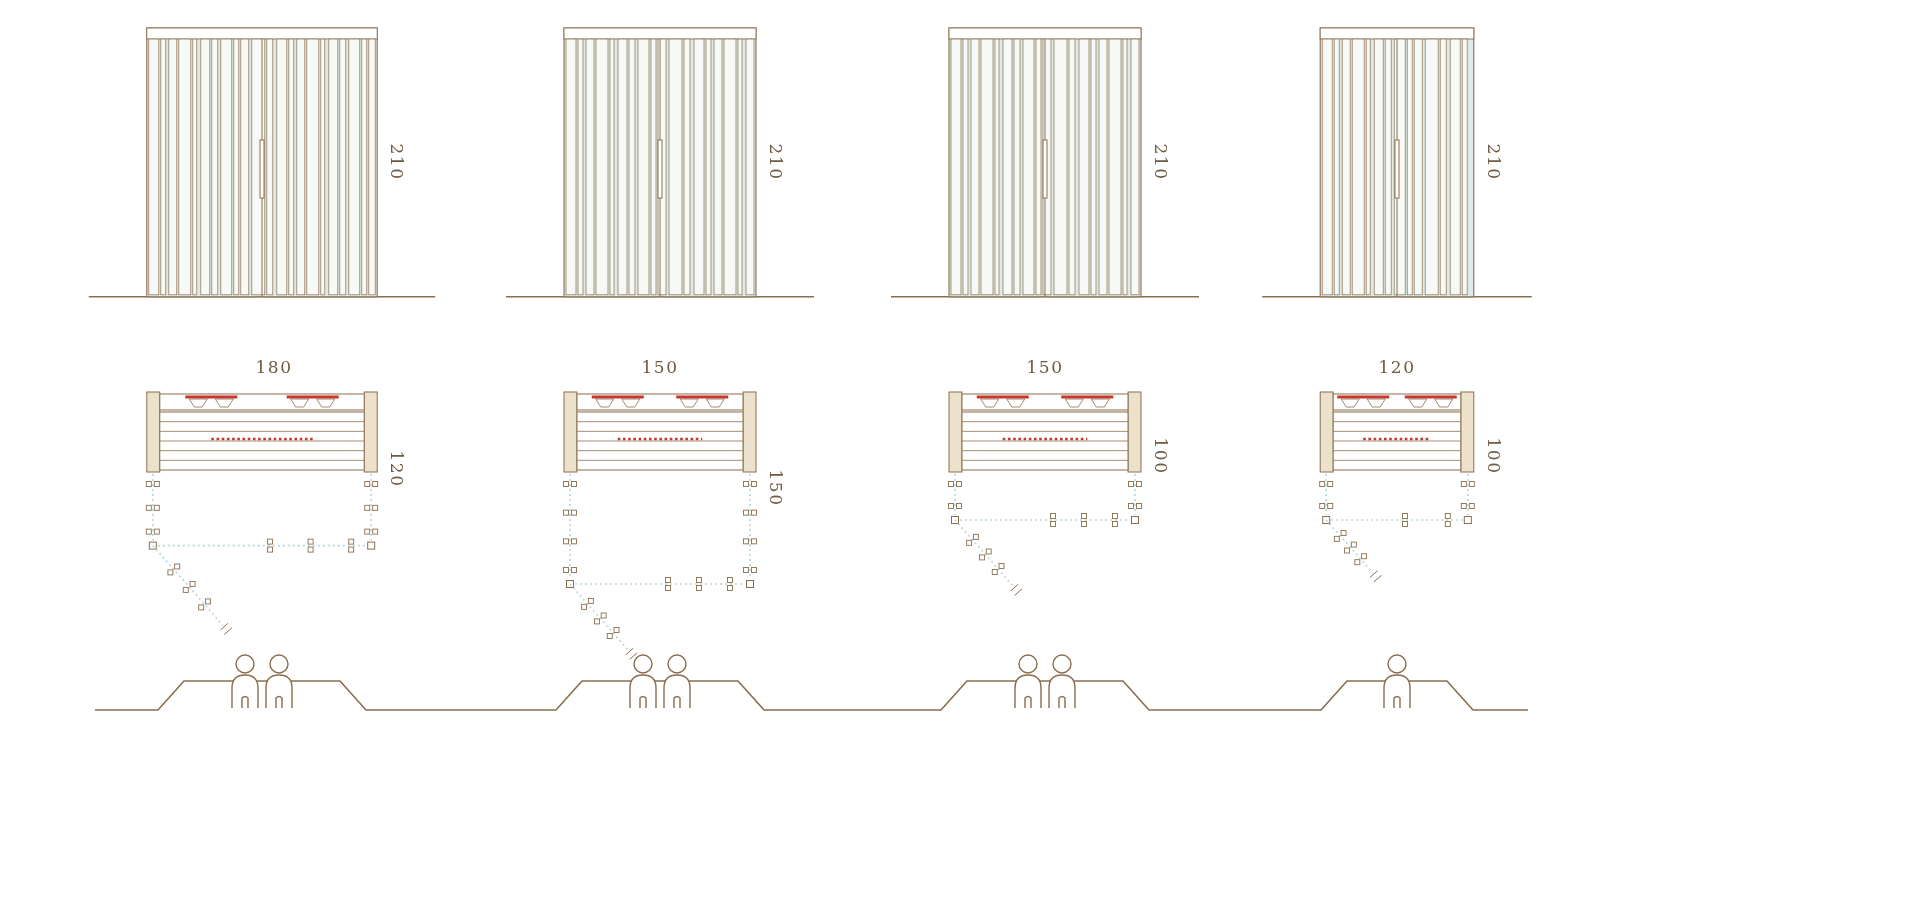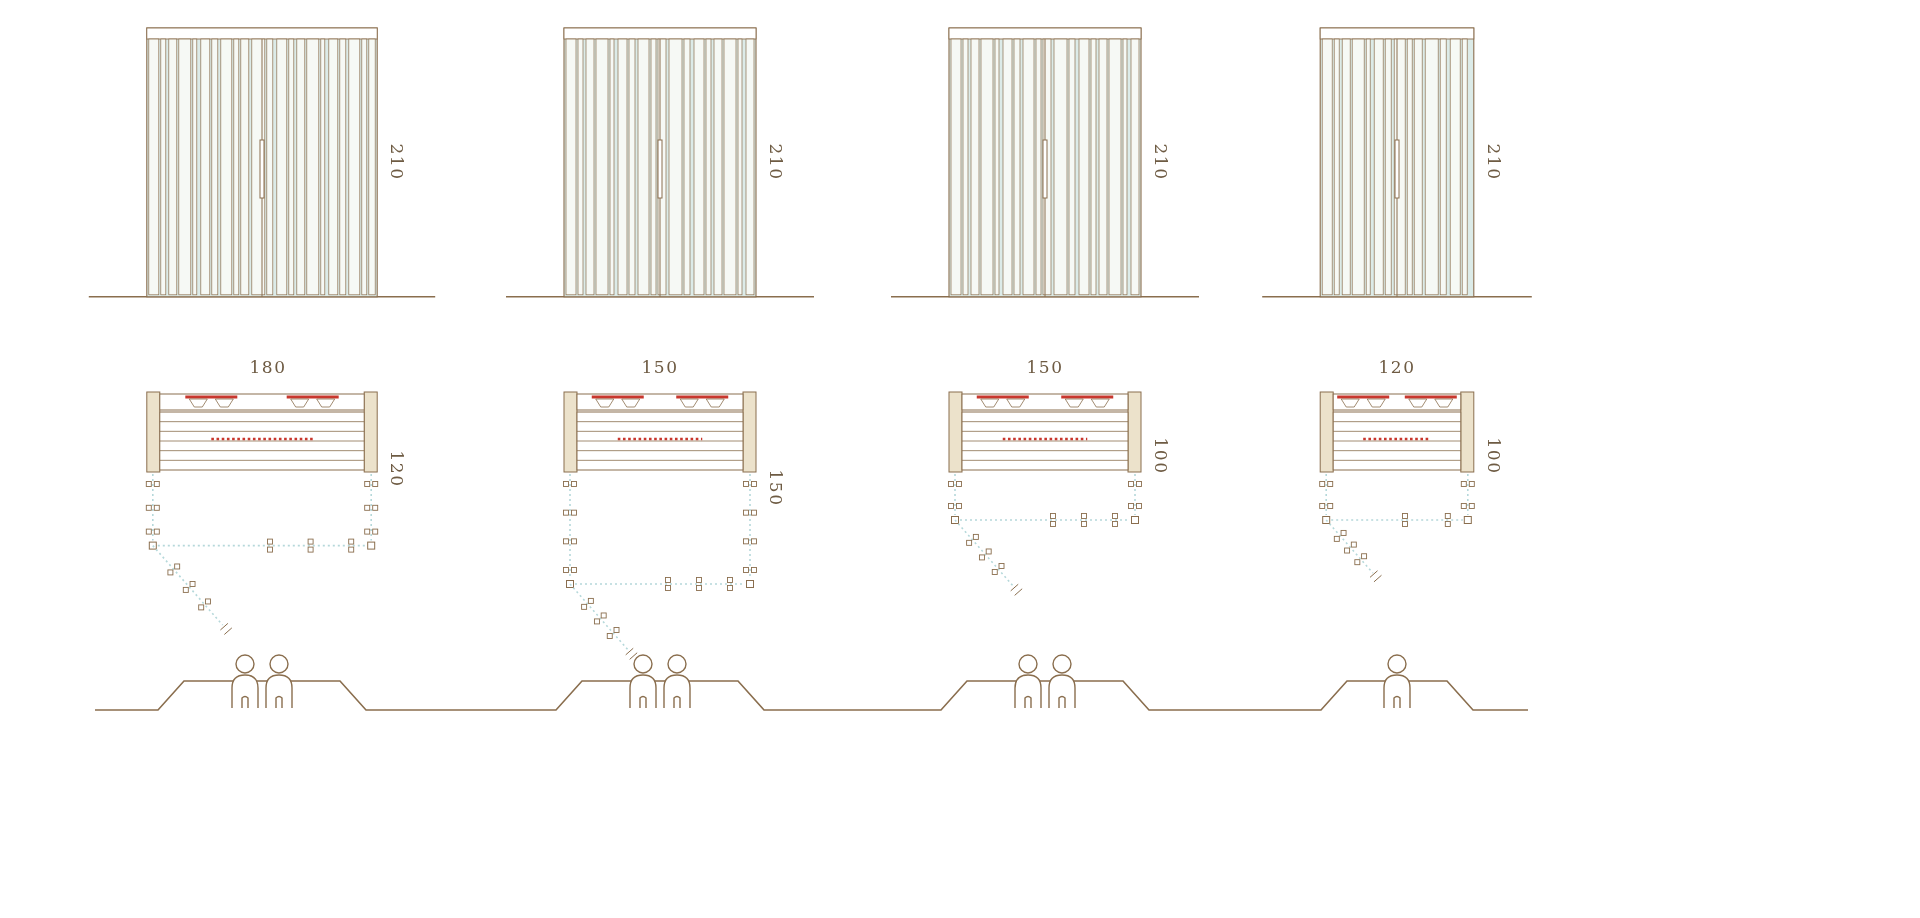--- a/index.html
+++ b/index.html
@@ -120,21 +120,21 @@
           </g>
           <g stroke="#8a6e4e" stroke-width="0.9" fill="#ffffff">
             <rect x="156.6875856" y="584.89112" width="5" height="5"></rect>
             <rect x="163.4375856" y="578.95112" width="5" height="5"></rect>
           </g>
           <line x1="178.3984288" y1="609.97776" x2="185.8984288" y2="603.3777600000001" stroke="#8a6e4e" stroke-width="1"></line>
           <line x1="182.3584288" y1="614.47776" x2="189.8584288" y2="607.8777600000001" stroke="#8a6e4e" stroke-width="1"></line>
         </g>
       </svg>
     <div class="dim dim-rot" style="left: 325.2px; top: 133.4px;">210</div>
-    <div class="dim" style="left: 196px; top: 338px;">180</div>
+    <div class="dim" style="left: 202px; top: 338px;">180</div>
     <div class="dim dim-rot" style="left: 325.2px; top: 439.8px;">120</div>
   </figure>
 
   <figure class="variant" style="left: 440px; top: 20px;">
     <svg viewBox="0 0 440 648">
         <g fill="none" stroke="#8a6e4e">
           <line x1="66" y1="276.8" x2="374" y2="276.8" stroke-width="1.4"></line>
           <rect x="124" y="8" width="192" height="268.8" fill="#dcebe8" stroke-width="1.1"></rect>
           <rect x="124" y="8" width="192" height="11" fill="#ffffff" stroke-width="0.9"></rect>
           <rect x="126" y="19" width="10" height="255.8" fill="rgba(253,252,247,0.8)" stroke-width="0.7"></rect>

